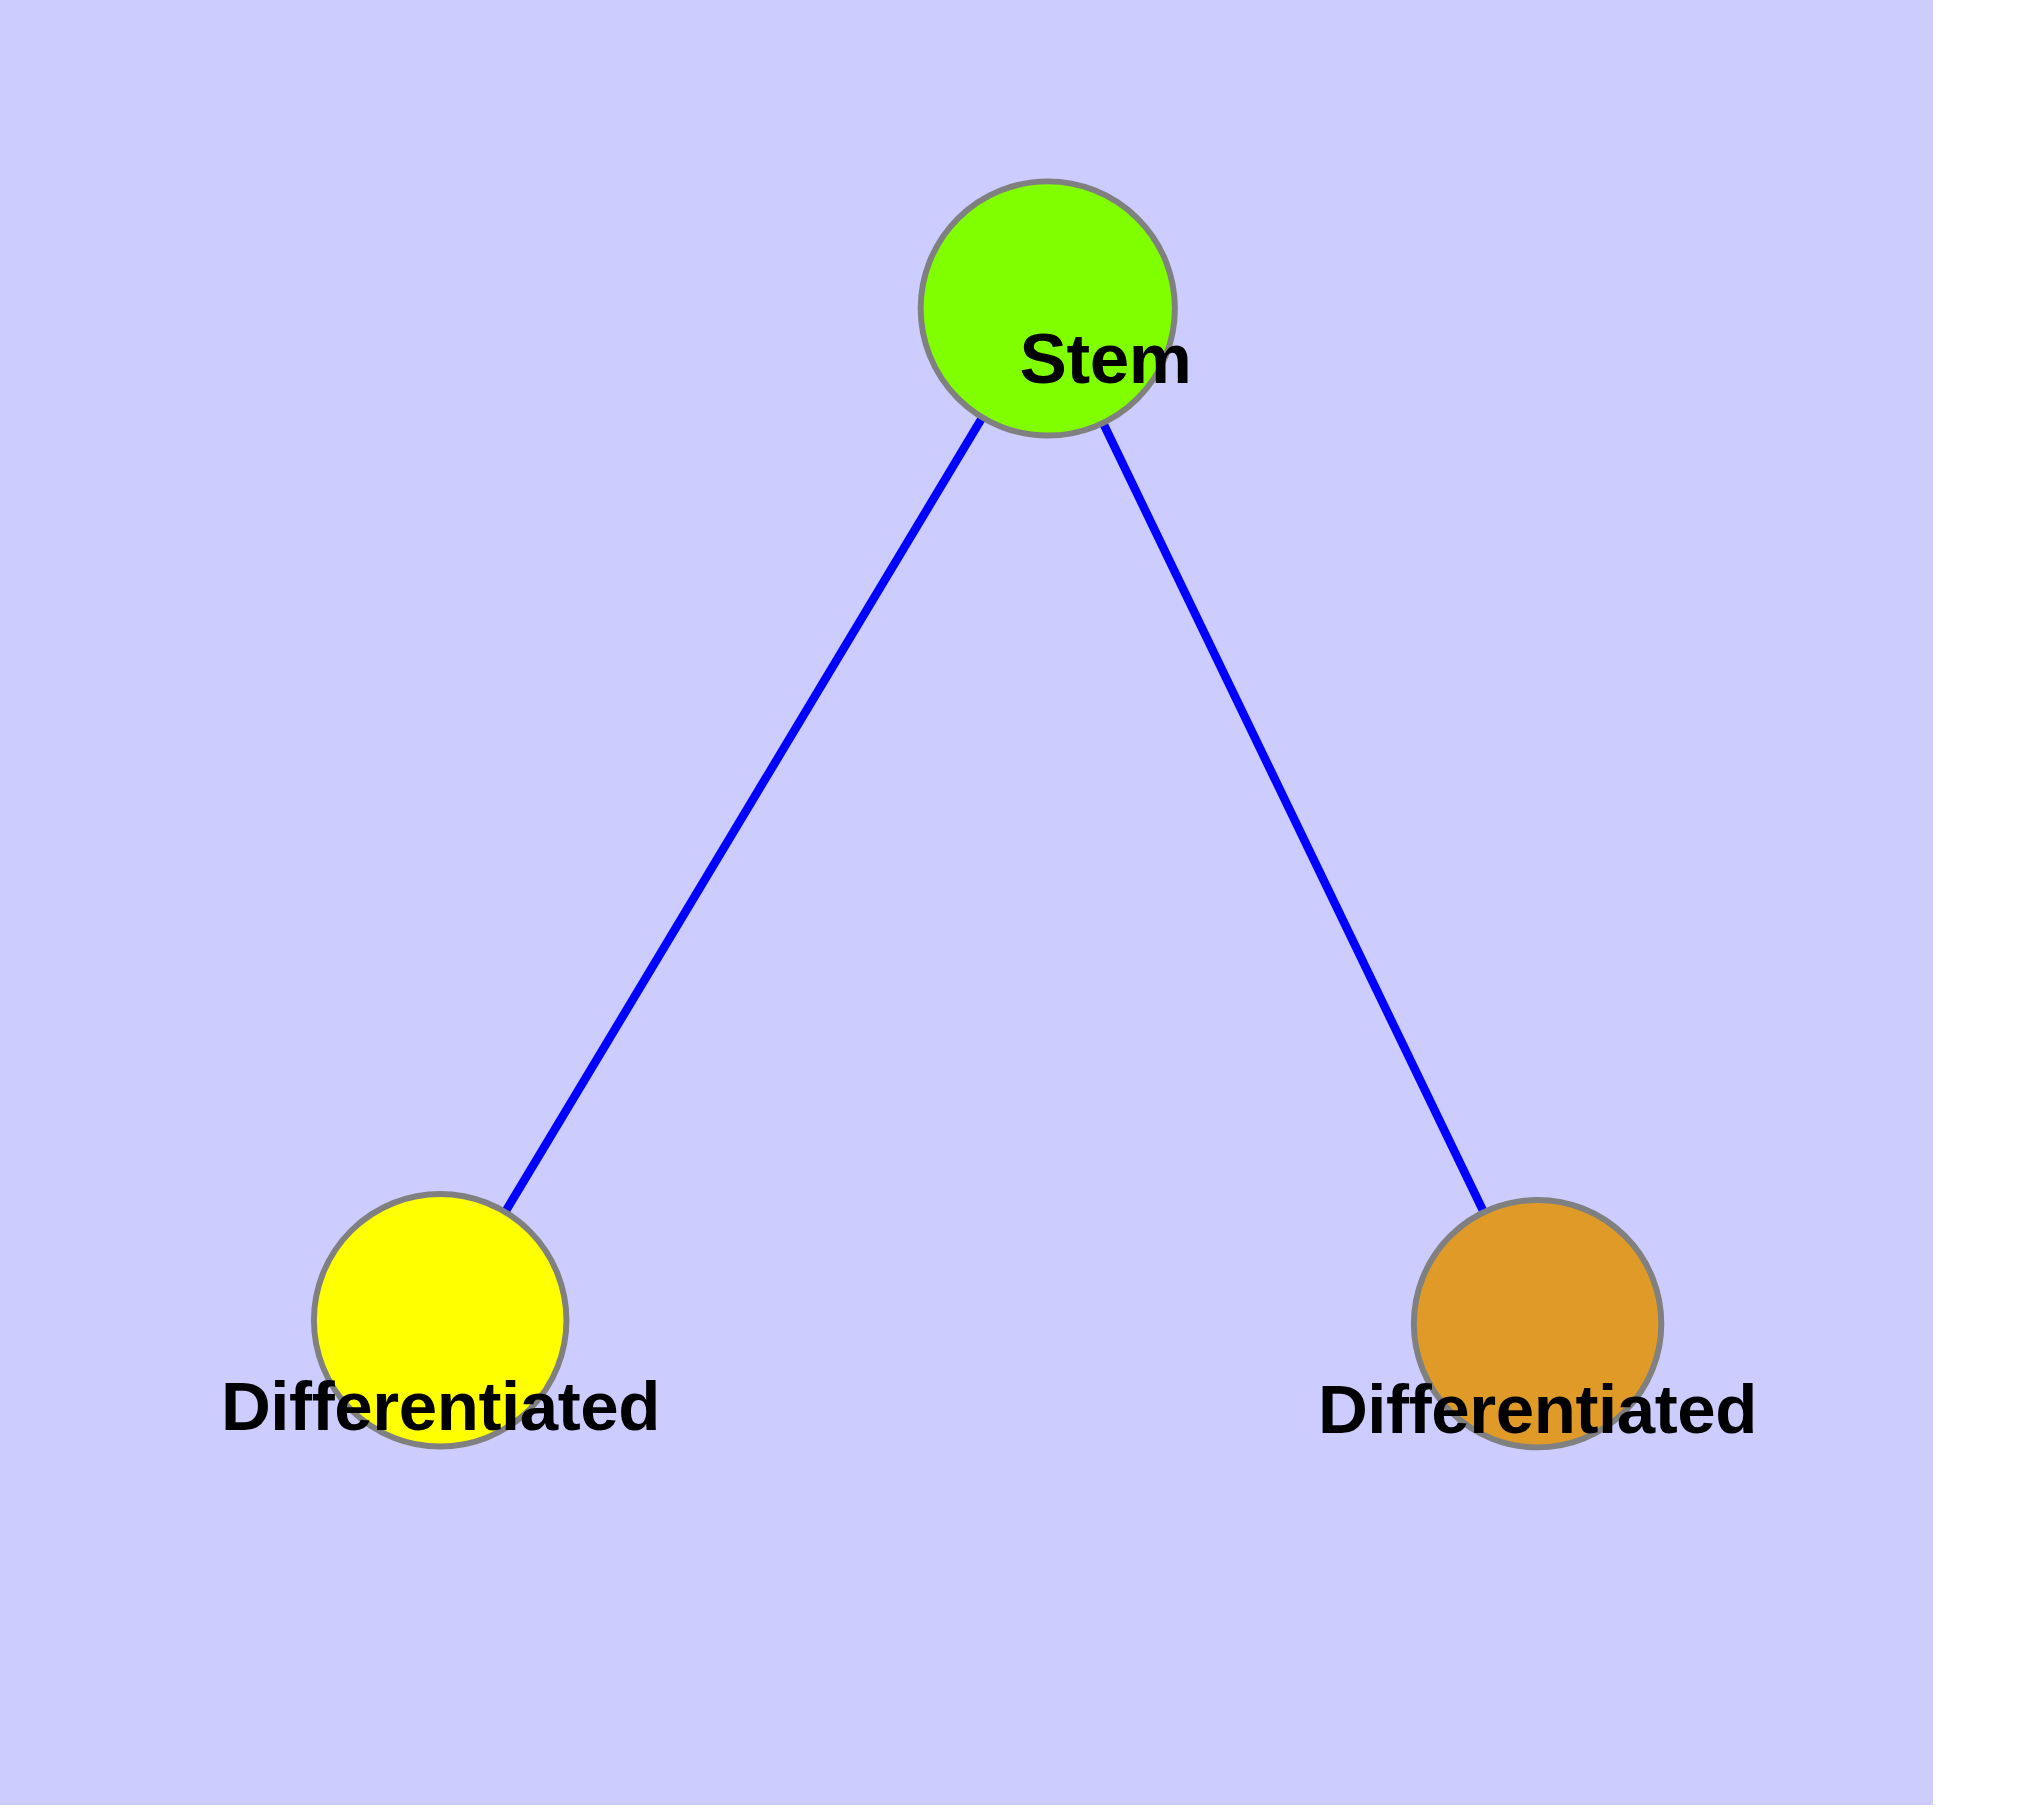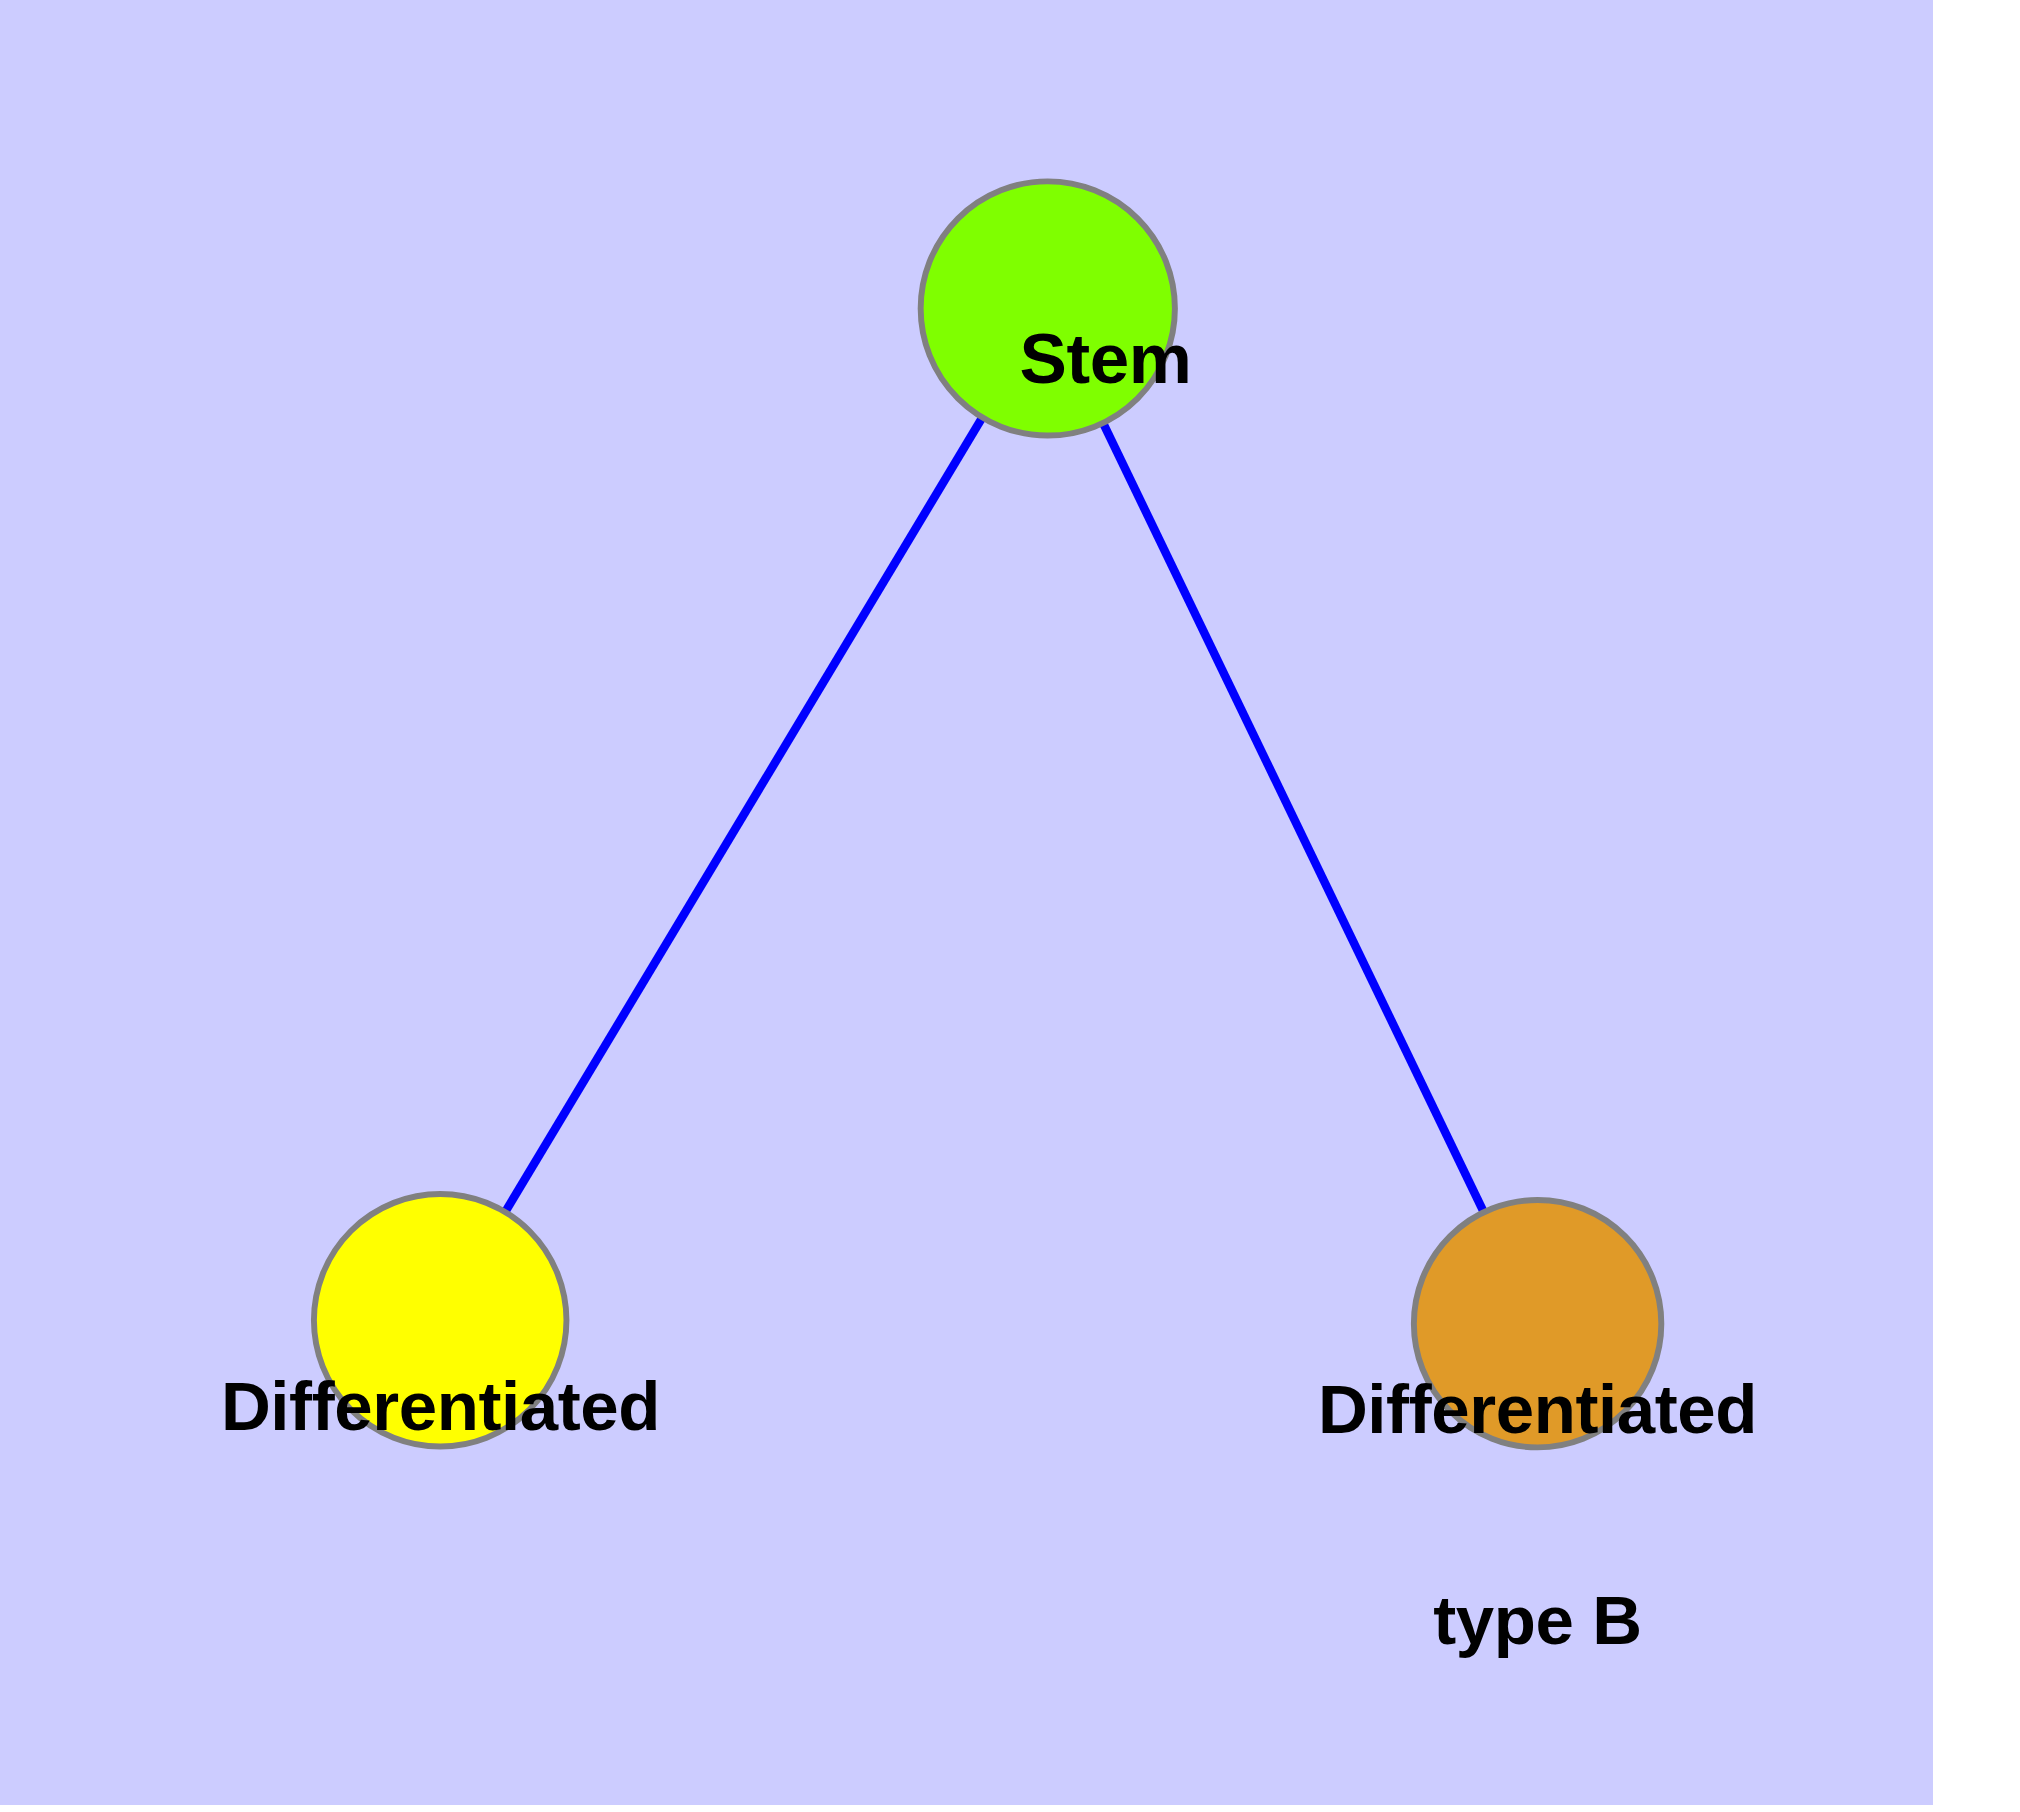--- a/index.html
+++ b/index.html
@@ -83,18 +83,17 @@
     <div class="node-label" id="label-stem">
       <span>Stem</span>
     </div>
 
     <div class="node-label" id="label-a">
       <div>Differentiated</div>
     </div>
 
     <div class="node-label" id="label-b">
       <div>Differentiated</div>
-      <div>type B</div>
     </div>
 
   </div>
 </div>
 
 
 </body></html>

